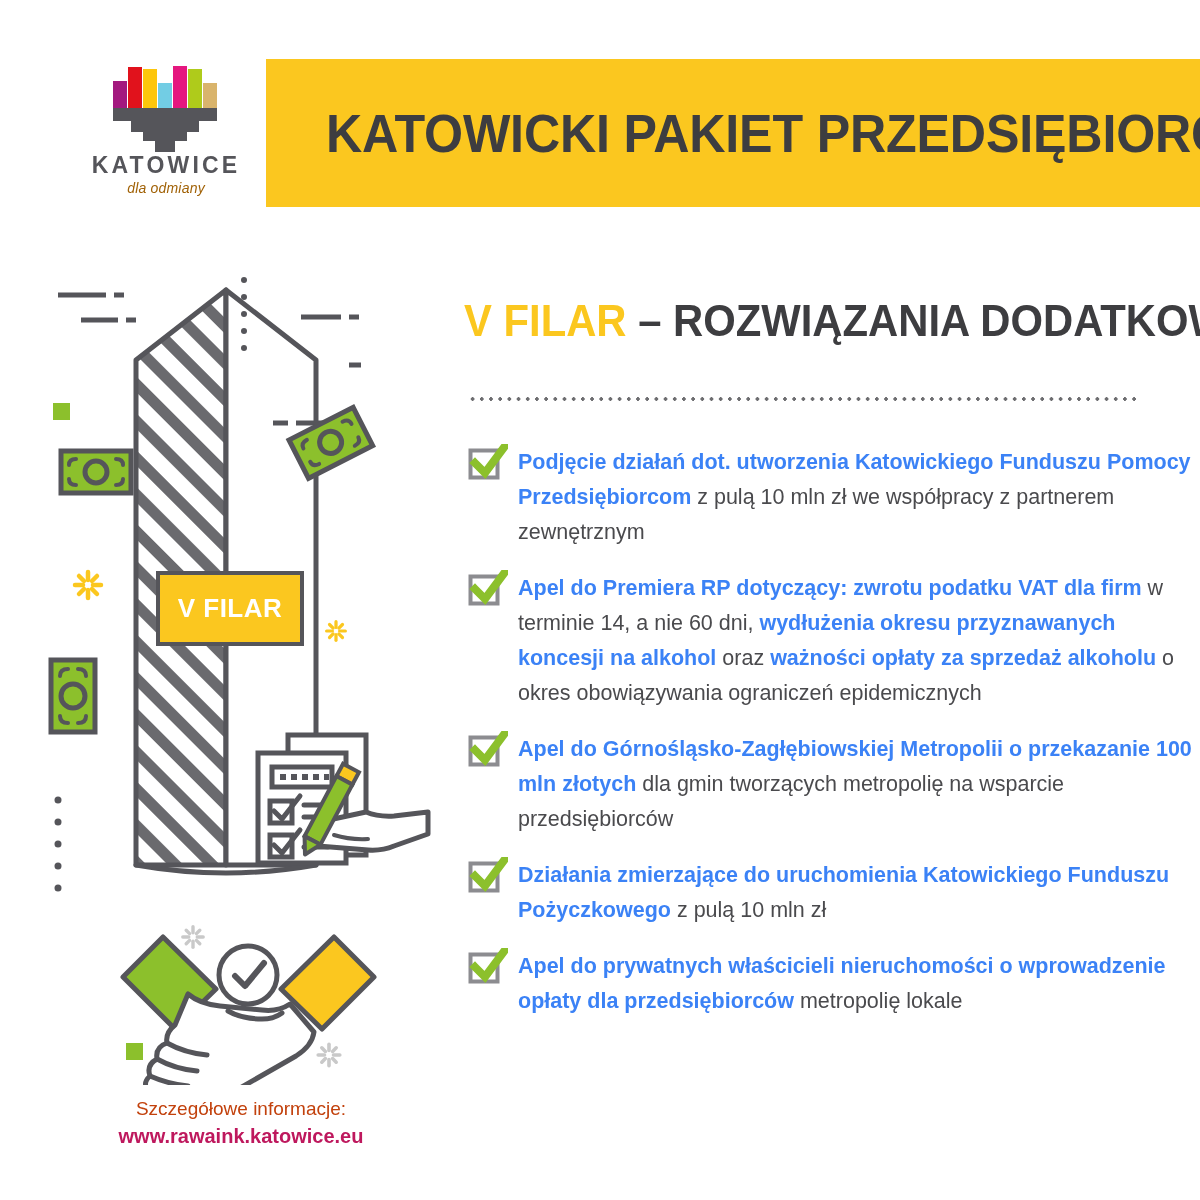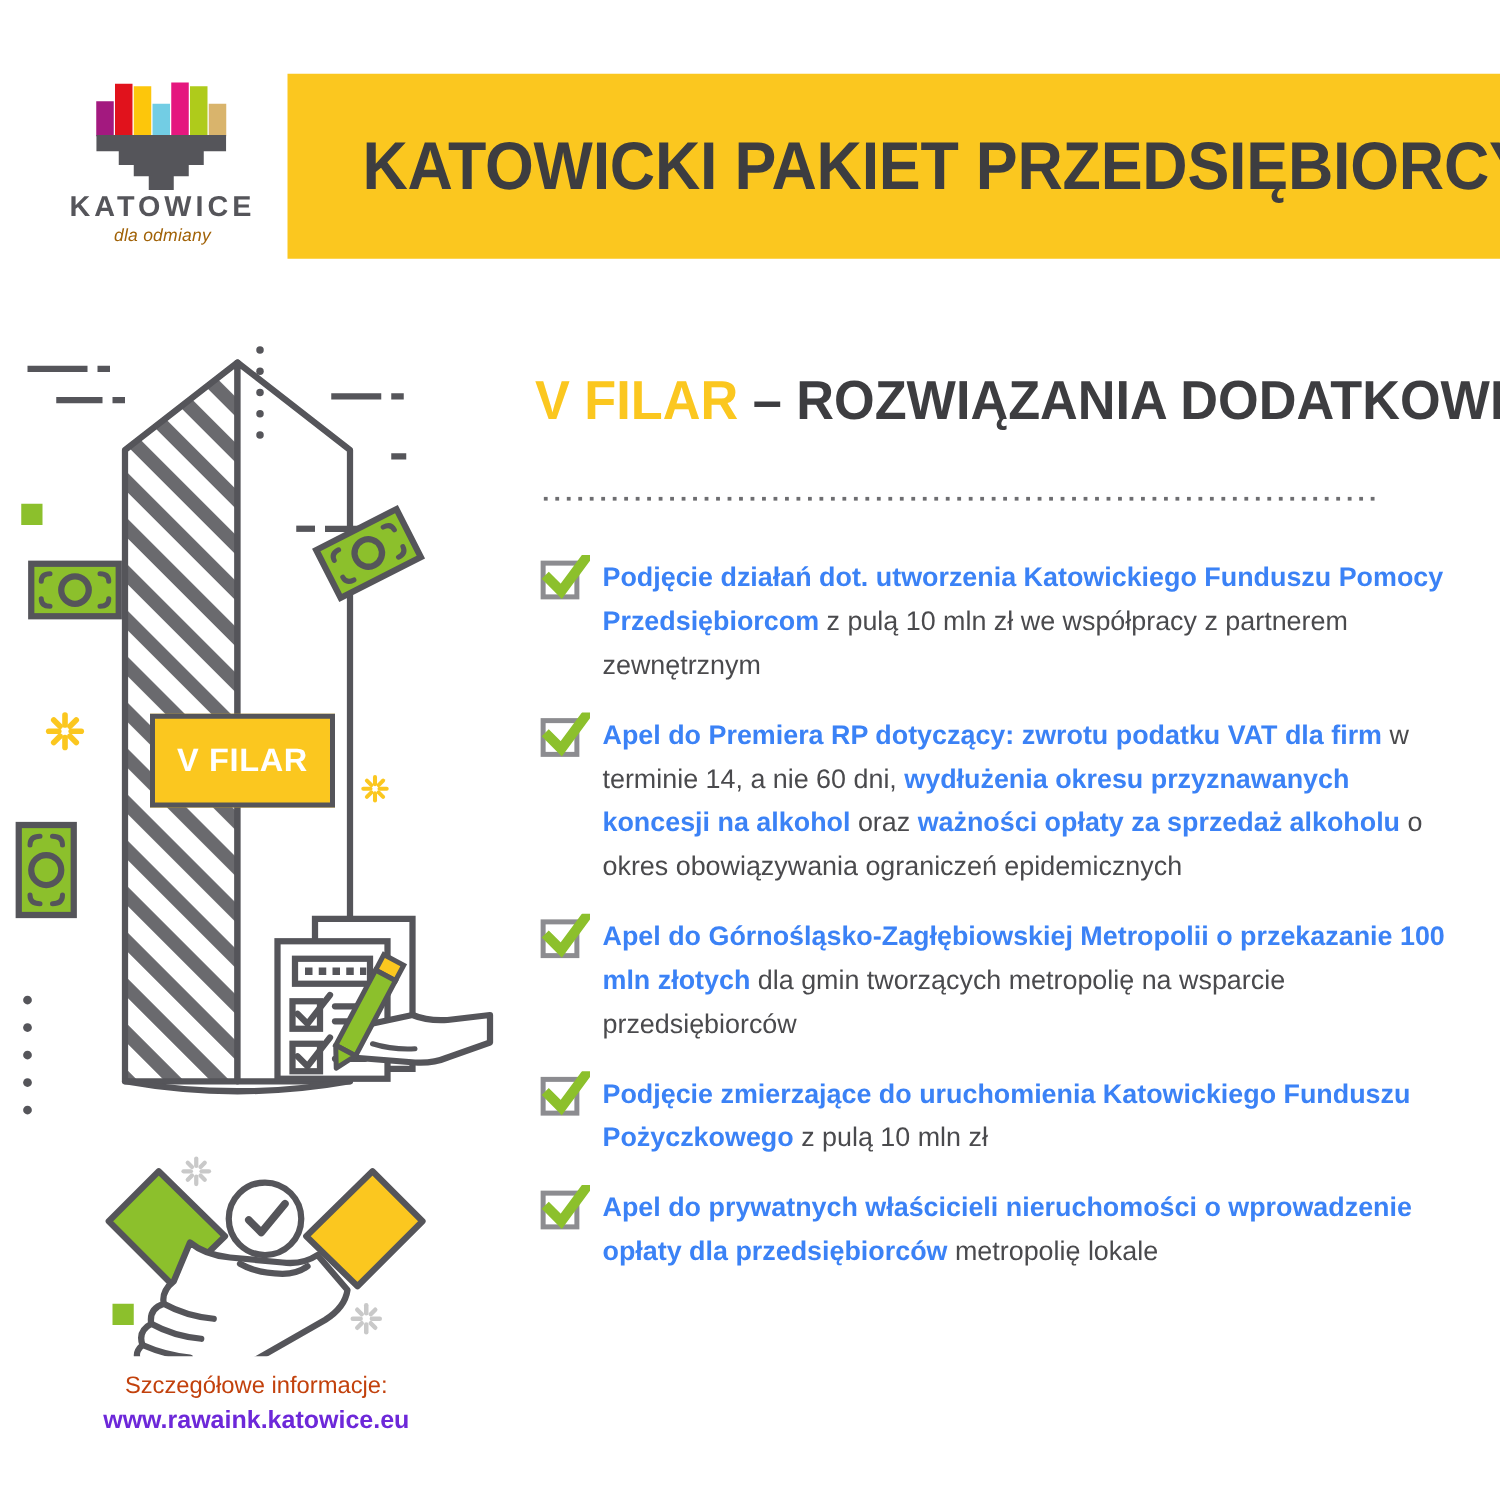--- a/index.html
+++ b/index.html
@@ -4,21 +4,21 @@
 <style>
   html,body{margin:0;padding:0;}
   body{
     width:1200px;height:1200px;
     background:#ffffff;
     font-family:"Liberation Sans", sans-serif;
     position:relative;
     overflow:hidden;
     color:#4a4a4d;
   }
-  .page{position:absolute;inset:0;}
+  .page{position:absolute;inset:0;margin-left:36px;}
 
   
   .header-bar{
     position:absolute;left:230px;top:59px;width:970px;height:148px;
     background:#fbc71f;
     display:flex;align-items:center;
   }
   .header-title{
     font-family:"Liberation Sans Narrow","Liberation Sans",sans-serif;
     font-size:54px;font-weight:bold;color:#3d3d40;
@@ -70,21 +70,21 @@
   .illus{position:absolute;left:0;top:255px;width:420px;height:650px;}
   .vfilar-badge{
     position:absolute;left:120px;top:571px;width:140px;height:67px;
     background:#fbc71f;border:4px solid #55555a;
     display:flex;align-items:center;justify-content:center;
     color:#ffffff;font-size:26px;font-weight:bold;letter-spacing:0.5px;
   }
   .handshake{position:absolute;left:75px;top:915px;width:275px;height:170px;}
   .footer{position:absolute;left:0;top:1095px;width:410px;text-align:center;}
   .footer .f1{font-size:19px;color:#c2410c;line-height:27px;}
-  .footer .f2{font-size:20px;font-weight:bold;color:#6d28d9;line-height:28px;}
+  .footer .f2{font-size:20px;font-weight:bold;color:#be185d;line-height:28px;}
 </style>
 </head>
 <body>
 
 <div class="page">
 
   <div class="logo">
     <div class="logo-bars">
       <span style="left:0px;width:14px;height:28px;background:#a3197f;"></span>
       <span style="left:15px;width:14px;height:42px;background:#e1121c;"></span>
@@ -307,21 +307,21 @@
         </div>
         <div class="btext"><b>Apel do Górnośląsko-Zagłębiowskiej Metropolii o przekazanie 100 mln złotych</b><span> dla gmin tworzących metropolię na wsparcie przedsiębiorców</span></div>
       </div>
       <div class="bullet">
         <div class="chk">
           <svg width="40" height="36" viewBox="0 0 40 36">
             <rect x="2.5" y="6.5" width="27" height="27" fill="none" stroke="#8c8c90" stroke-width="4"></rect>
             <path d="M7 19 L17 29 L37 2" fill="none" stroke="#8cc02c" stroke-width="8" stroke-linecap="square" stroke-linejoin="miter"></path>
           </svg>
         </div>
-        <div class="btext"><b>Podjęcie zmierzające do uruchomienia Katowickiego Funduszu Pożyczkowego</b><span> z pulą 10 mln zł</span></div>
+        <div class="btext"><b>Działania zmierzające do uruchomienia Katowickiego Funduszu Pożyczkowego</b><span> z pulą 10 mln zł</span></div>
       </div>
       <div class="bullet">
         <div class="chk">
           <svg width="40" height="36" viewBox="0 0 40 36">
             <rect x="2.5" y="6.5" width="27" height="27" fill="none" stroke="#8c8c90" stroke-width="4"></rect>
             <path d="M7 19 L17 29 L37 2" fill="none" stroke="#8cc02c" stroke-width="8" stroke-linecap="square" stroke-linejoin="miter"></path>
           </svg>
         </div>
         <div class="btext"><b>Apel do prywatnych właścicieli nieruchomości o wprowadzenie opłaty dla przedsiębiorców</b><span> metropolię lokale</span></div>
       </div>

